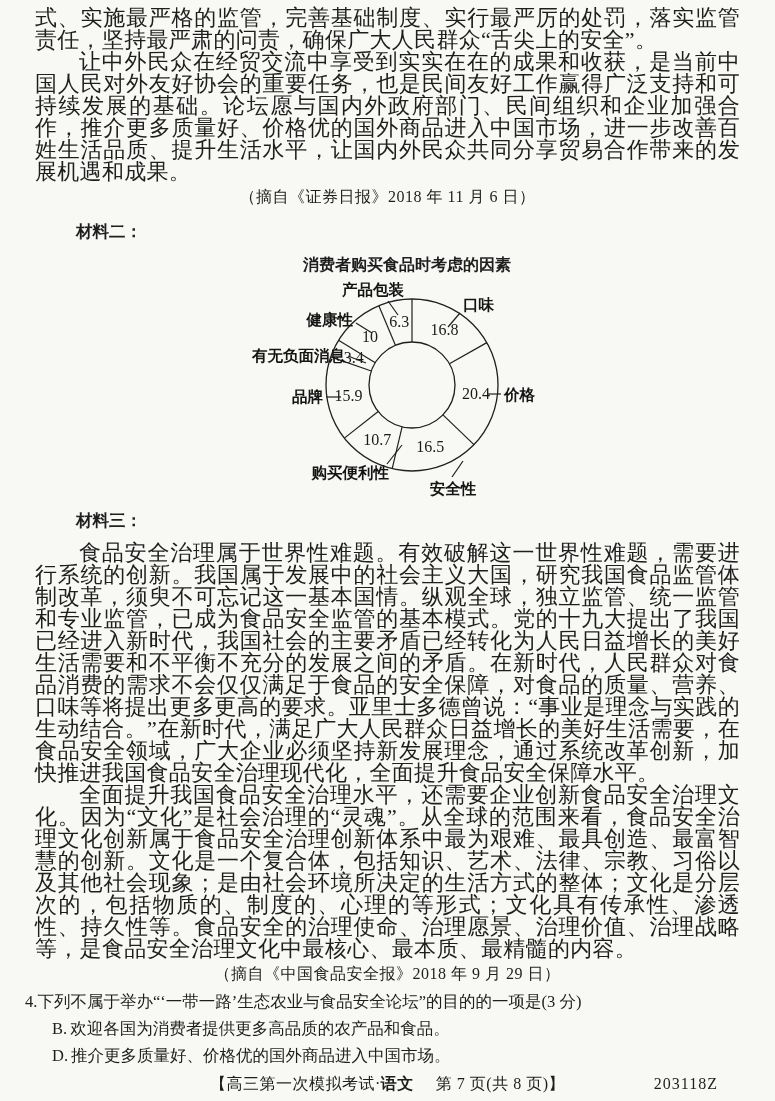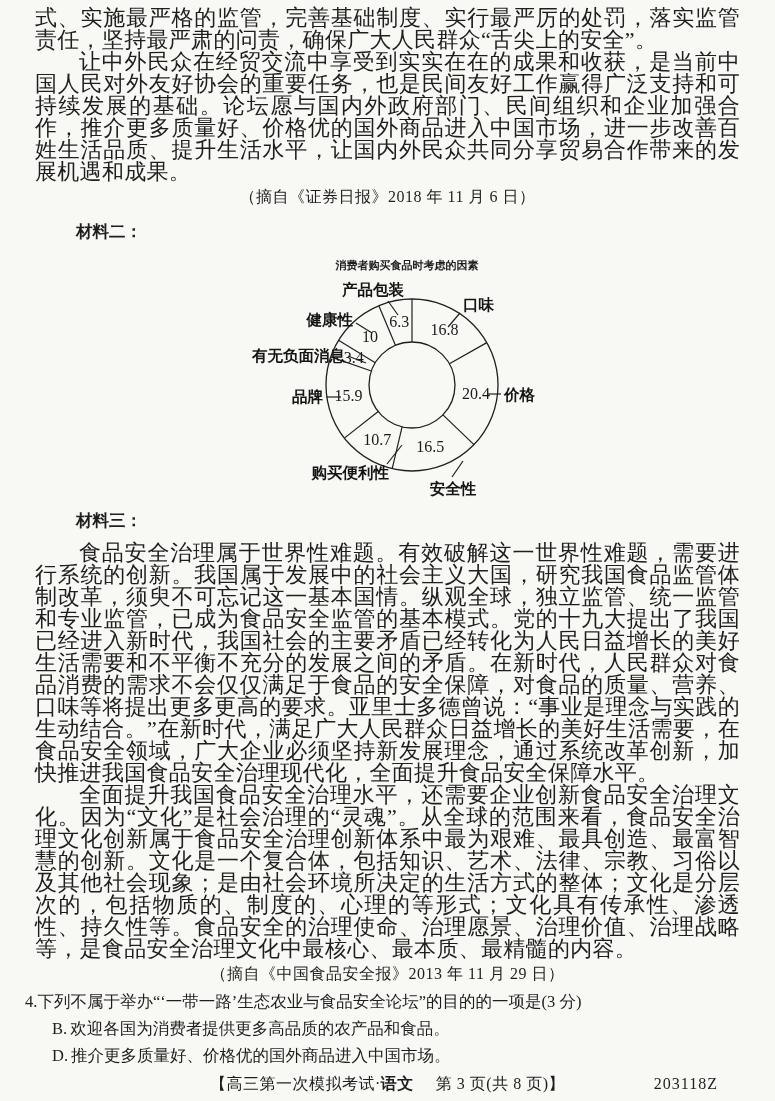--- a/index.html
+++ b/index.html
@@ -42,21 +42,21 @@
     width:420px;
     margin-left:187px;
   }
   .chart-title{
     width:420px;
     text-align:center;
     position:relative;
     left:-25px;
     font-family:"Liberation Sans","DejaVu Sans",sans-serif;
     font-weight:bold;
-    font-size:11px;
+    font-size:16px;
     line-height:20px;
     padding-top:2px;
   }
   .chart-svg{display:block;}
   .question-block{margin-top:1px;}
   .q-stem{
     font-size:16.5px;
     line-height:27px;
     margin-left:-10px;
     text-align:justify;
@@ -139,26 +139,26 @@
       </svg>
   </div>
 
 
   <p class="mat-heading">材料三：</p>
 
   <p class="body-text indent">食品安全治理属于世界性难题。有效破解这一世界性难题，需要进行系统的创新。我国属于发展中的社会主义大国，研究我国食品监管体制改革，须臾不可忘记这一基本国情。纵观全球，独立监管、统一监管和专业监管，已成为食品安全监管的基本模式。党的十九大提出了我国已经进入新时代，我国社会的主要矛盾已经转化为人民日益增长的美好生活需要和不平衡不充分的发展之间的矛盾。在新时代，人民群众对食品消费的需求不会仅仅满足于食品的安全保障，对食品的质量、营养、口味等将提出更多更高的要求。亚里士多德曾说：“事业是理念与实践的生动结合。”在新时代，满足广大人民群众日益增长的美好生活需要，在食品安全领域，广大企业必须坚持新发展理念，通过系统改革创新，加快推进我国食品安全治理现代化，全面提升食品安全保障水平。</p>
 
   <p class="body-text indent">全面提升我国食品安全治理水平，还需要企业创新食品安全治理文化。因为“文化”是社会治理的“灵魂”。从全球的范围来看，食品安全治理文化创新属于食品安全治理创新体系中最为艰难、最具创造、最富智慧的创新。文化是一个复合体，包括知识、艺术、法律、宗教、习俗以及其他社会现象；是由社会环境所决定的生活方式的整体；文化是分层次的，包括物质的、制度的、心理的等形式；文化具有传承性、渗透性、持久性等。食品安全的治理使命、治理愿景、治理价值、治理战略等，是食品安全治理文化中最核心、最本质、最精髓的内容。</p>
 
-  <p class="source-line">（摘自《中国食品安全报》2013 年 11 月 29 日）</p>
+  <p class="source-line">（摘自《中国食品安全报》2018 年 9 月 29 日）</p>
 
   <div class="question-block">
     <p class="q-stem">4.下列不属于举办“‘一带一路’生态农业与食品安全论坛”的目的的一项是(3 分)</p>
     <p class="q-option"><span class="opt-label">B.</span><span>欢迎各国为消费者提供更多高品质的农产品和食品。</span></p>
     <p class="q-option"><span class="opt-label">D.</span><span>推介更多质量好、价格优的国外商品进入中国市场。</span></p>
   </div>
 
   <div class="footer">
-    <span>【高三第一次模拟考试·</span><span class="subject">语文</span><span class="gap"></span><span>第 3 页(共 8 页)】</span>
+    <span>【高三第一次模拟考试·</span><span class="subject">语文</span><span class="gap"></span><span>第 7 页(共 8 页)】</span>
     <span class="code">203118Z</span>
   </div>
 
 </div>
 
 </body></html>

